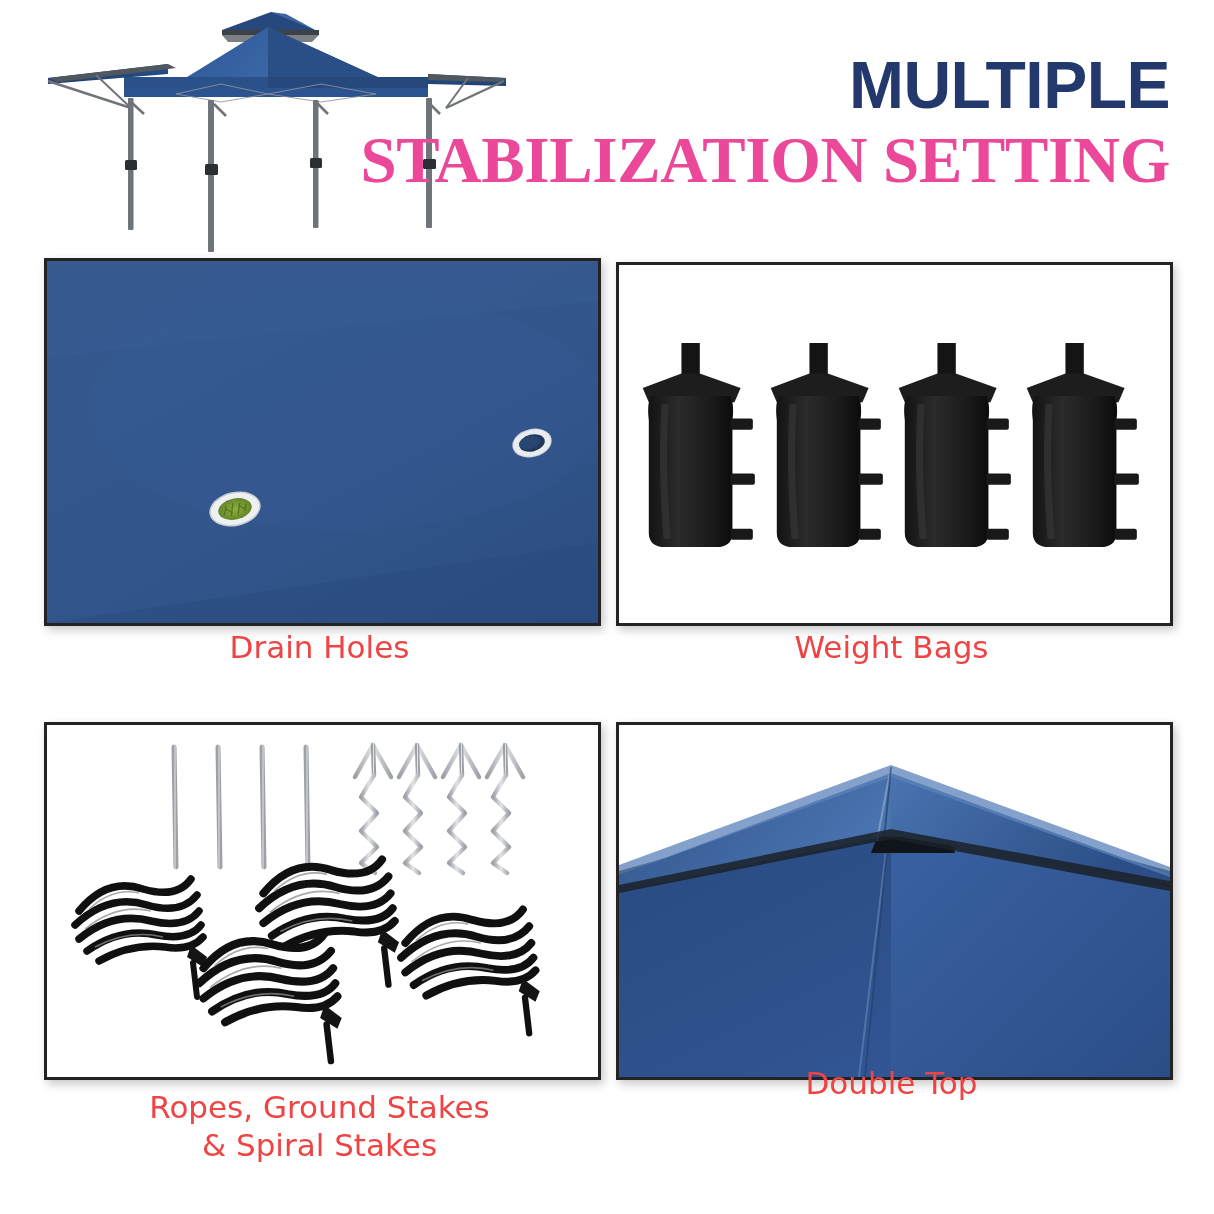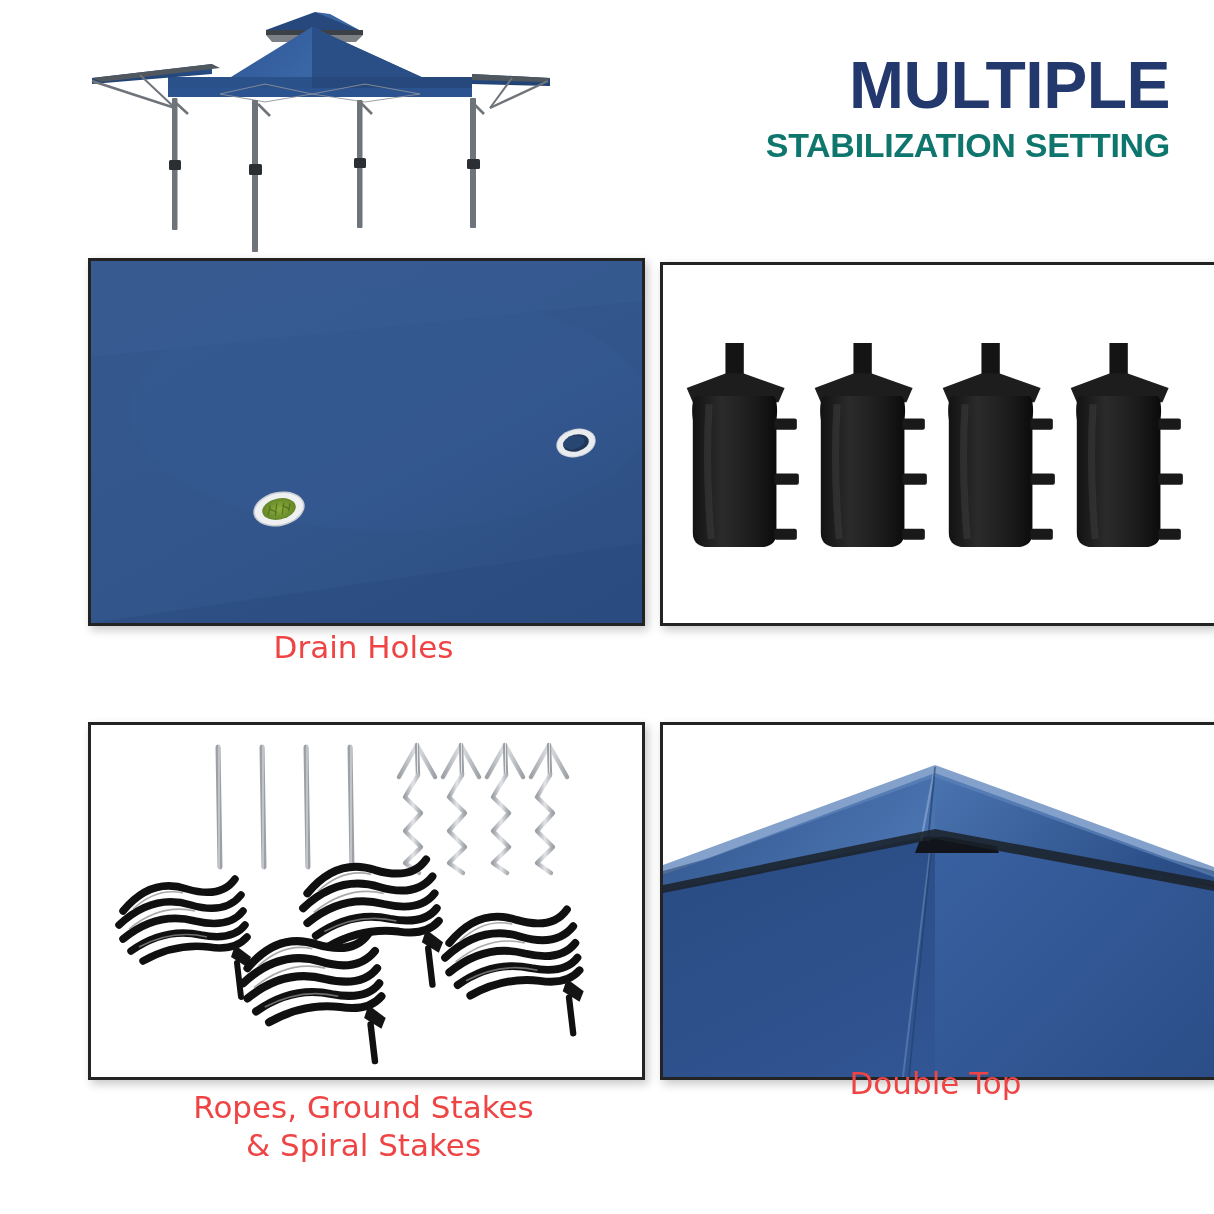--- a/index.html
+++ b/index.html
@@ -1,34 +1,34 @@
 <!DOCTYPE html>
 <html><head>
 <meta charset="utf-8">
 <style>
   html,body{margin:0;padding:0;background:#ffffff;}
   body{
     width:1214px;height:1214px;position:relative;overflow:hidden;
     font-family:"Liberation Sans","DejaVu Sans",sans-serif;
     background:#ffffff;
   }
-  .stage{position:absolute;inset:0;margin-left:44px;}
+  .stage{position:absolute;inset:0;}
 
   
   .headline-block{
     position:absolute; right:44px; top:52px; text-align:right;
     line-height:1.0;
   }
   .headline{
     font-size:66px; font-weight:bold; letter-spacing:-0.5px;
     color:#23386d; display:block; white-space:nowrap;
   }
   .subheadline{
-    font-size:34px; font-weight:bold; letter-spacing:-0.3px;
-    color:#0f766e; display:block; white-space:nowrap; margin-top:10px;
+    font-size:65px; font-weight:bold; letter-spacing:-0.3px;
+    color:#ec4899; display:block; white-space:nowrap; margin-top:10px;font-family:Liberation Serif, serif;
   }
 
   
   .hero{position:absolute; left:36px; top:2px; width:500px; height:250px;}
   .hero svg{display:block;width:100%;height:100%;}
 
   
   .panel{
     position:absolute;
     border:3px solid #232323;
@@ -214,20 +214,21 @@
           </g>
         <g transform="translate(296,78) scale(1.02)">
             <use href="#wbag"></use>
           </g>
         <g transform="translate(424,78) scale(1.02)">
             <use href="#wbag"></use>
           </g>
       </svg>
     </div>
   </div>
+  <div class="caption c-tr">Weight Bags</div>
 
   <div class="panel p-bl">
     <div class="panel-inner">
       <svg viewBox="0 0 551 352" preserveAspectRatio="none" xmlns="http://www.w3.org/2000/svg">
         <defs>
           <linearGradient id="met" x1="0" y1="0" x2="1" y2="0">
             <stop offset="0" stop-color="#9da1a6"></stop>
               <stop offset="0.5" stop-color="#e3e5e8"></stop>
             <stop offset="1" stop-color="#9da1a6"></stop>
           </linearGradient>

